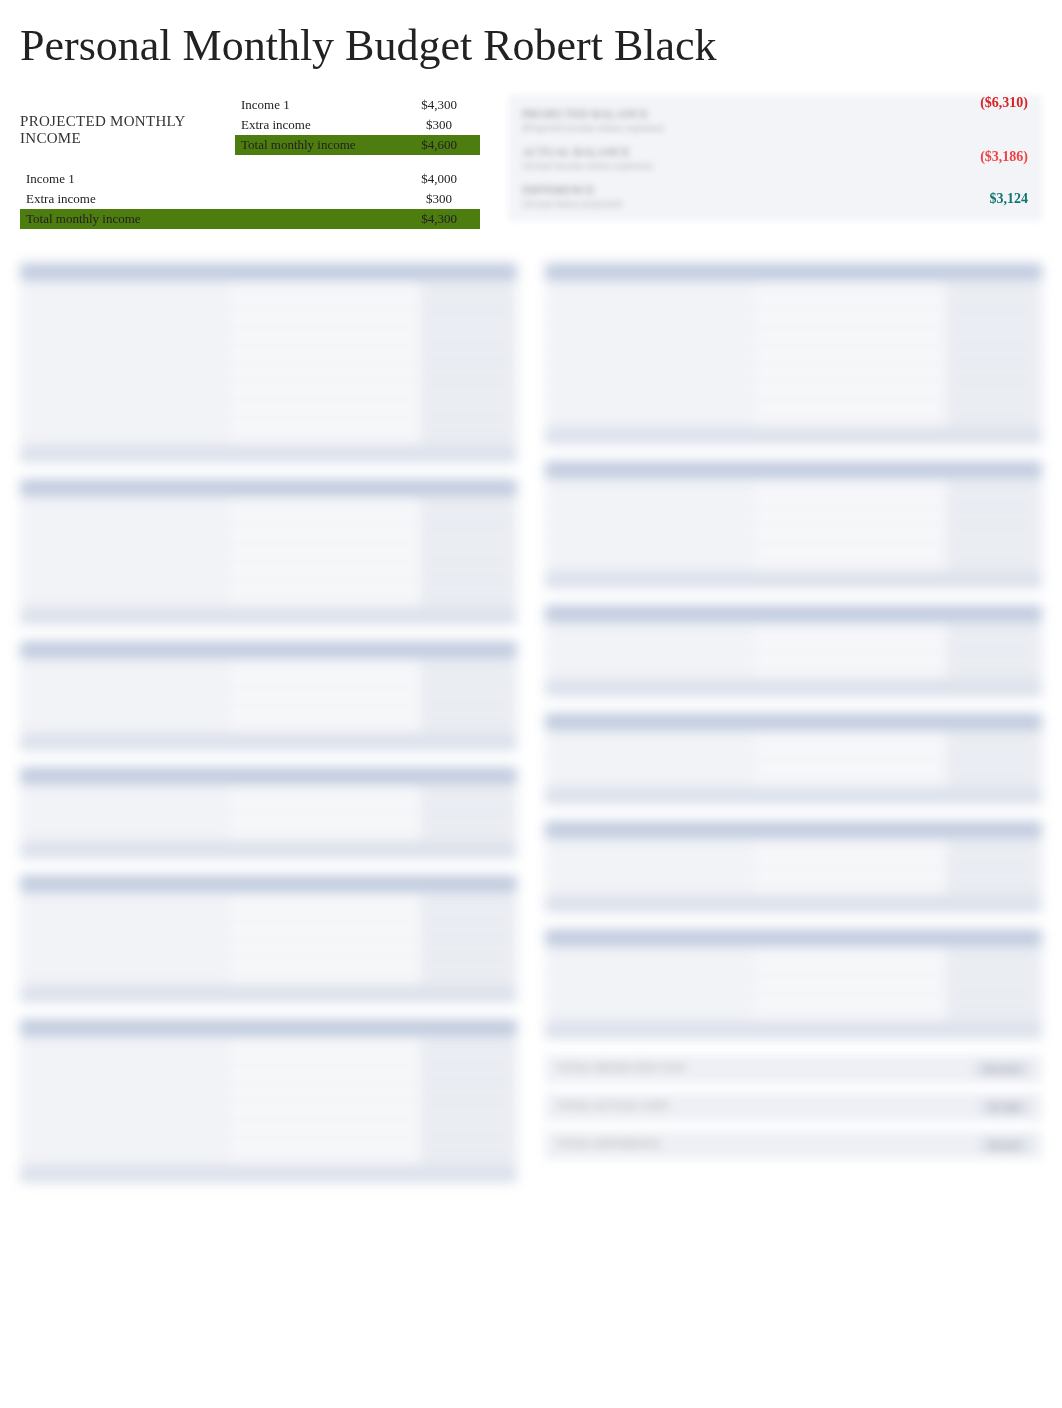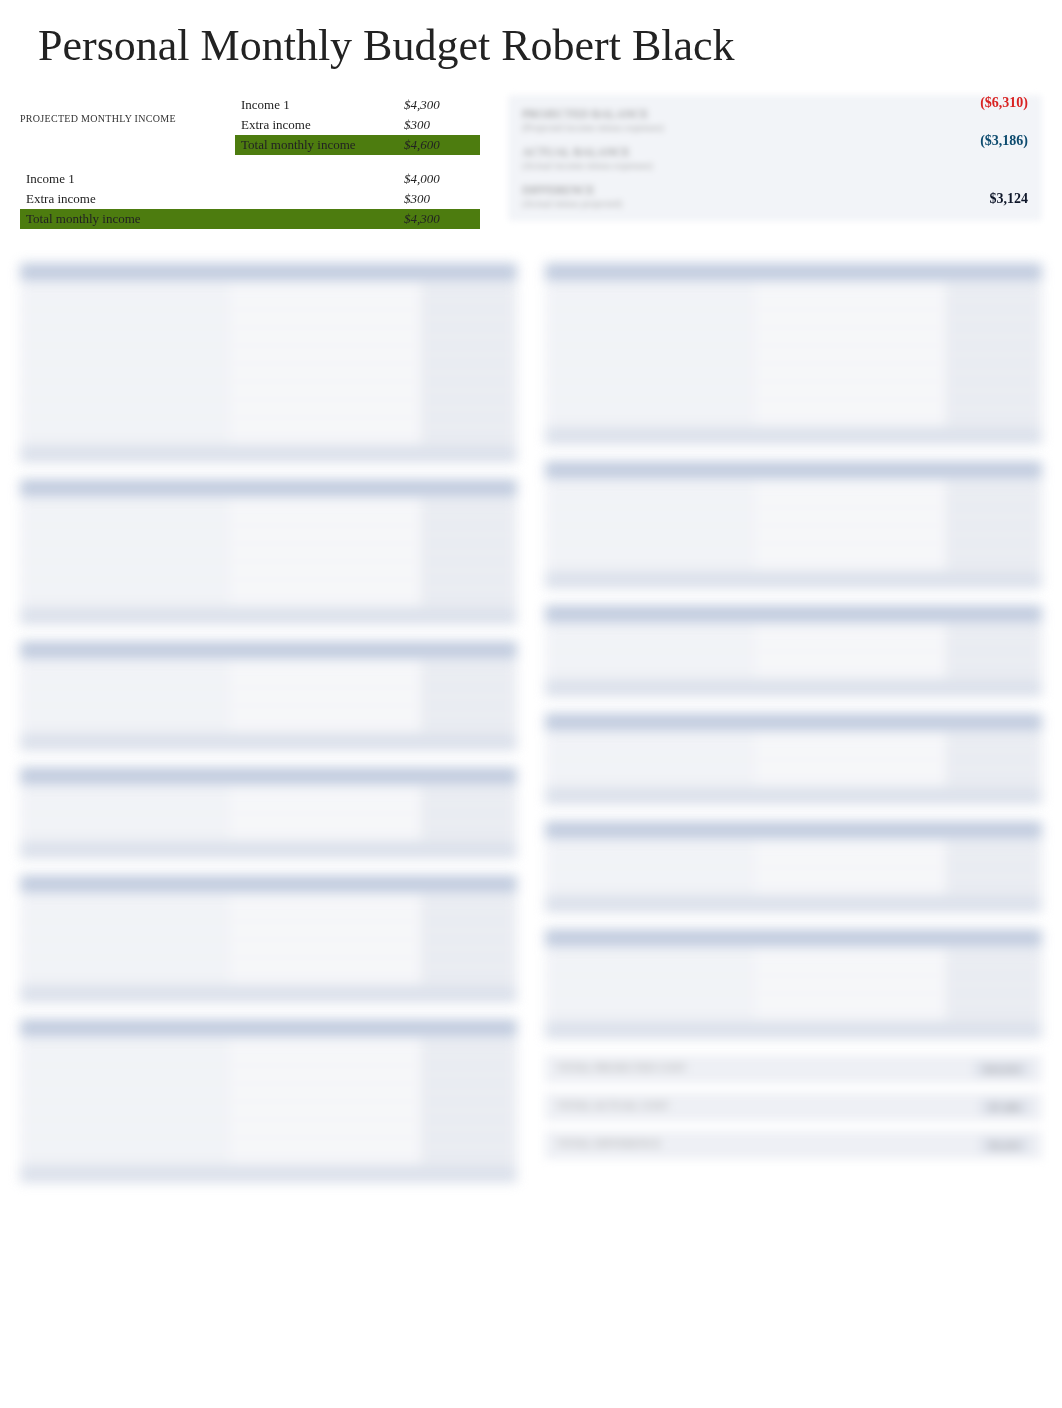--- a/index.html
+++ b/index.html
@@ -7,51 +7,50 @@
     font-family: Georgia, 'Times New Roman', serif;
     background: #fff;
     width: 1062px;
     padding: 20px;
     color: #222;
   }
   h1 {
     font-size: 44px;
     font-weight: normal;
     margin-bottom: 24px;
-    margin-left: 18px;
   }
   .top-grid {
     display: flex;
     gap: 28px;
     margin-bottom: 20px;
   }
   .left-col { flex: 0 0 460px; }
   .right-col { flex: 1; }
 
   .income-block {
     display: flex;
     margin-bottom: 14px;
   }
   .income-label {
     flex: 0 0 215px;
-    font-size: 10px;
+    font-size: 15px;
     letter-spacing: 0.3px;
     color: #333;
     padding-top: 18px;
   }
   .income-table {
     flex: 1;
     font-size: 13px;
   }
   .income-row {
     display: flex;
     justify-content: space-between;
     padding: 2px 6px;
   }
-  .income-row .val { text-align: left; min-width: 70px; font-style: italic; }
+  .income-row .val { text-align: center; min-width: 70px; }
   .income-row.total { background: #4d7c0f; }
   .income-row.total .val { font-weight: normal; }
 
   .summary-card {
     background: #f2f4f8;
     border-radius: 4px;
     padding: 6px 0;
     filter: blur(3px);
     position: relative;
   }
@@ -72,22 +71,22 @@
   .summary-val.pos { color: #222; }
   
   .sharp { filter: blur(0) !important; }
   .summary-overlay {
     position: absolute;
     right: 14px;
     font-size: 14px;
     font-weight: bold;
   }
   .ov1 { top: 0; color:#d92222; }
-  .ov2 { top: 38px; color:#0c4a6e; }
-  .ov3 { top: 96px; color:#0f172a; }
+  .ov2 { top: 54px; color:#ef4444; }
+  .ov3 { top: 96px; color:#0f766e; }
 
   
   .blur-table {
     margin-bottom: 16px;
     filter: blur(6px);
     opacity: 0.85;
   }
   .bt-header {
     background: #b8c4da;
     height: 18px;

